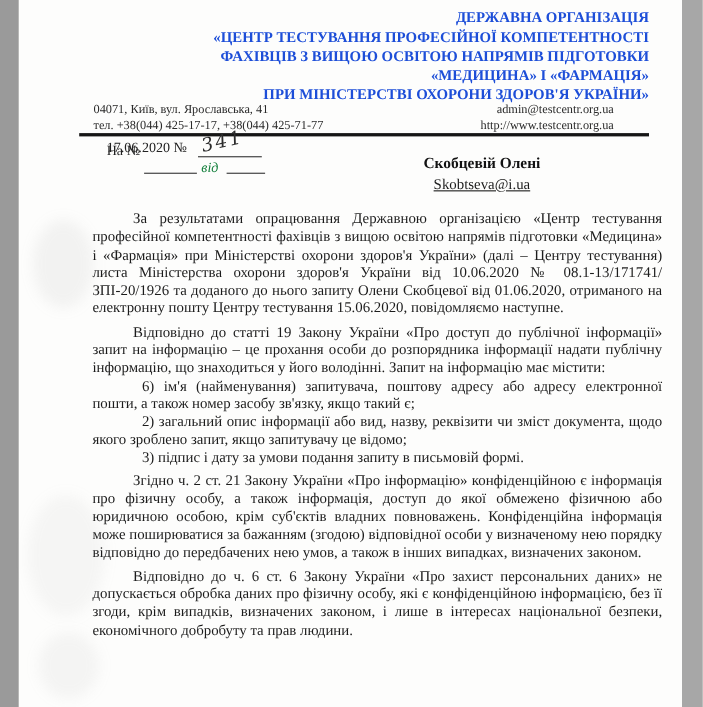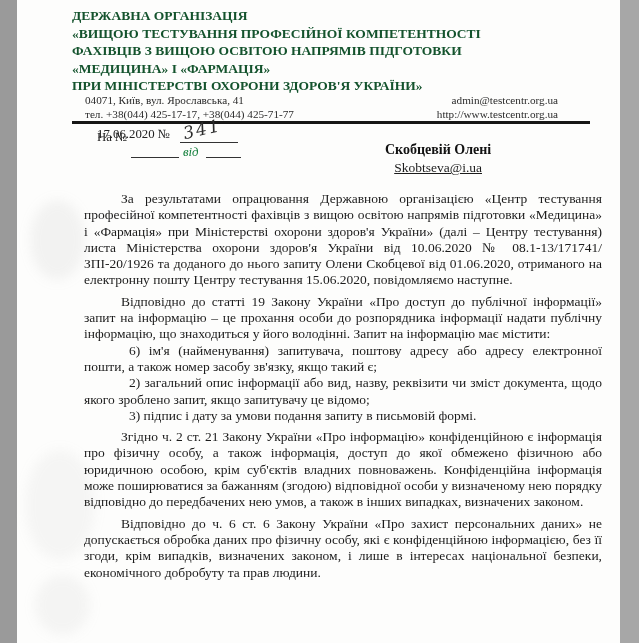--- a/index.html
+++ b/index.html
@@ -11,21 +11,21 @@
   .edge{position:absolute;top:0;height:643px;}
   .edge-left{left:0;width:17px;background:#9a9a9a;}
   .edge-right{left:620;left:620px;width:19px;background:#a7a7a7;}
   .smudge{position:absolute;border-radius:50%;filter:blur(6px);pointer-events:none;}
   .sm1{left:30px;top:200px;width:55px;height:80px;background:rgba(150,150,150,0.10);}
   .sm2{left:25px;top:450px;width:70px;height:110px;background:rgba(150,150,150,0.08);}
   .sm3{left:35px;top:575px;width:55px;height:60px;background:rgba(150,150,150,0.09);}
 
   .letterhead{
     position:absolute;left:72px;top:7px;width:518px;
-    text-align:left;font-weight:bold;font-size:13.5px;line-height:17.5px;color:#14532d;
+    text-align:right;font-weight:bold;font-size:13.5px;line-height:17.5px;color:#1d4ed8;
   }
   .contacts{
     position:absolute;left:85px;top:94px;width:493px;
     display:flex;justify-content:space-between;
     font-size:11.2px;line-height:13.5px;color:#2a2a2a;
   }
   .contacts .right{text-align:right;padding-right:20px;}
   .rule{position:absolute;left:72px;top:121px;width:518px;height:2.5px;background:#161616;}
 
   .ref-date{position:absolute;left:97px;top:127px;font-size:12.8px;color:#222;}
@@ -58,21 +58,21 @@
 <div class="page">
 
   <div class="edge edge-left"></div>
   <div class="edge edge-right"></div>
   <div class="smudge sm1"></div>
   <div class="smudge sm2"></div>
   <div class="smudge sm3"></div>
 
   <div class="letterhead">
     <div>ДЕРЖАВНА ОРГАНІЗАЦІЯ</div>
-    <div>«ВИЩОЮ ТЕСТУВАННЯ ПРОФЕСІЙНОЇ КОМПЕТЕНТНОСТІ</div>
+    <div>«ЦЕНТР ТЕСТУВАННЯ ПРОФЕСІЙНОЇ КОМПЕТЕНТНОСТІ</div>
     <div>ФАХІВЦІВ З ВИЩОЮ ОСВІТОЮ НАПРЯМІВ ПІДГОТОВКИ</div>
     <div>«МЕДИЦИНА» І «ФАРМАЦІЯ»</div>
     <div>ПРИ МІНІСТЕРСТВІ ОХОРОНИ ЗДОРОВ'Я УКРАЇНИ»</div>
   </div>
 
   <div class="contacts">
     <div class="left">
       <div>04071, Київ, вул. Ярославська, 41</div>
       <div>тел. +38(044) 425-17-17, +38(044) 425-71-77</div>
     </div>

